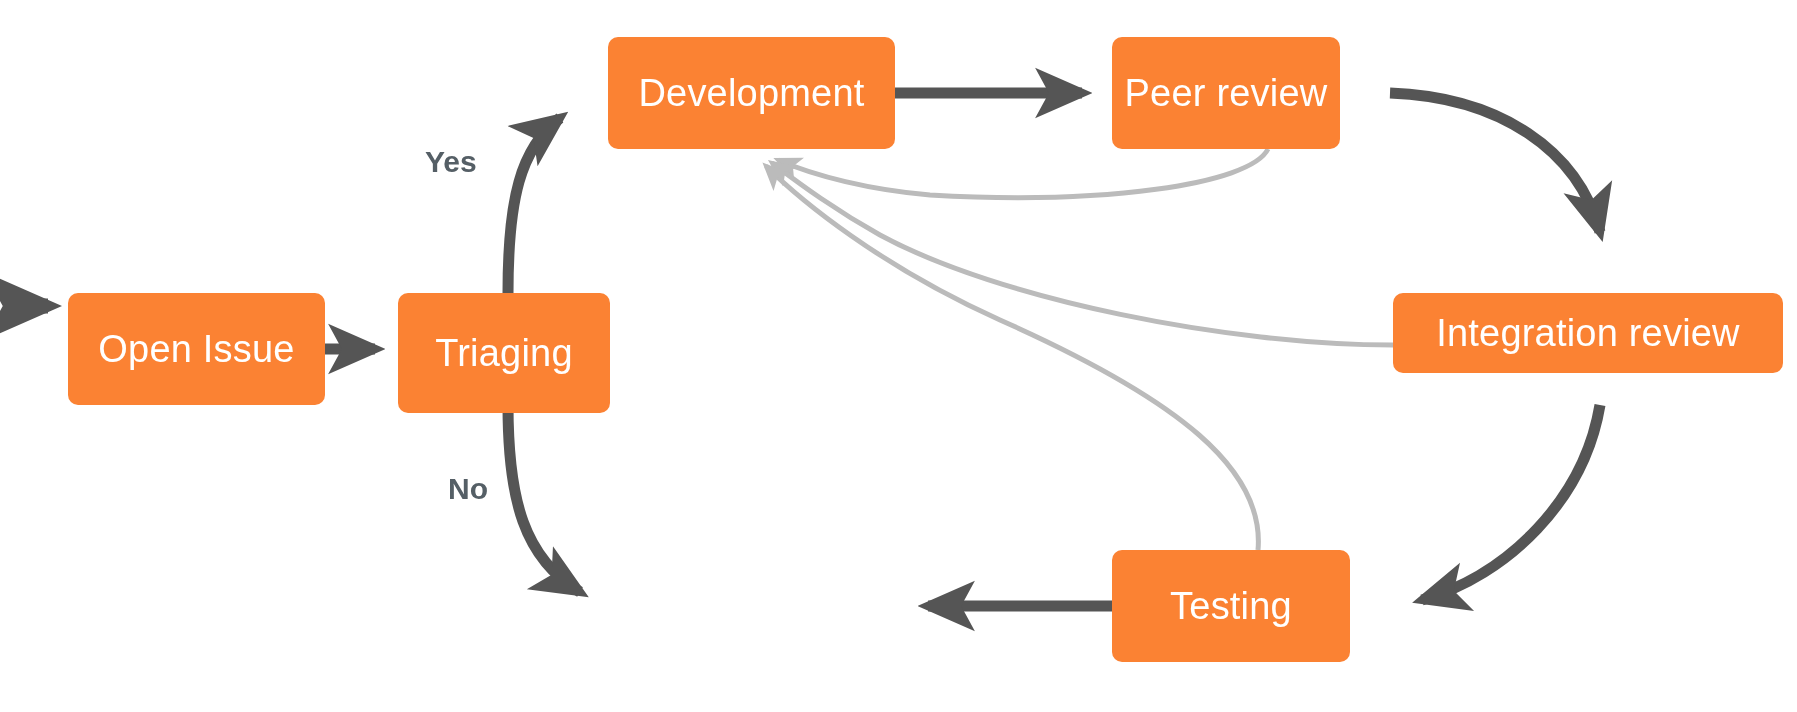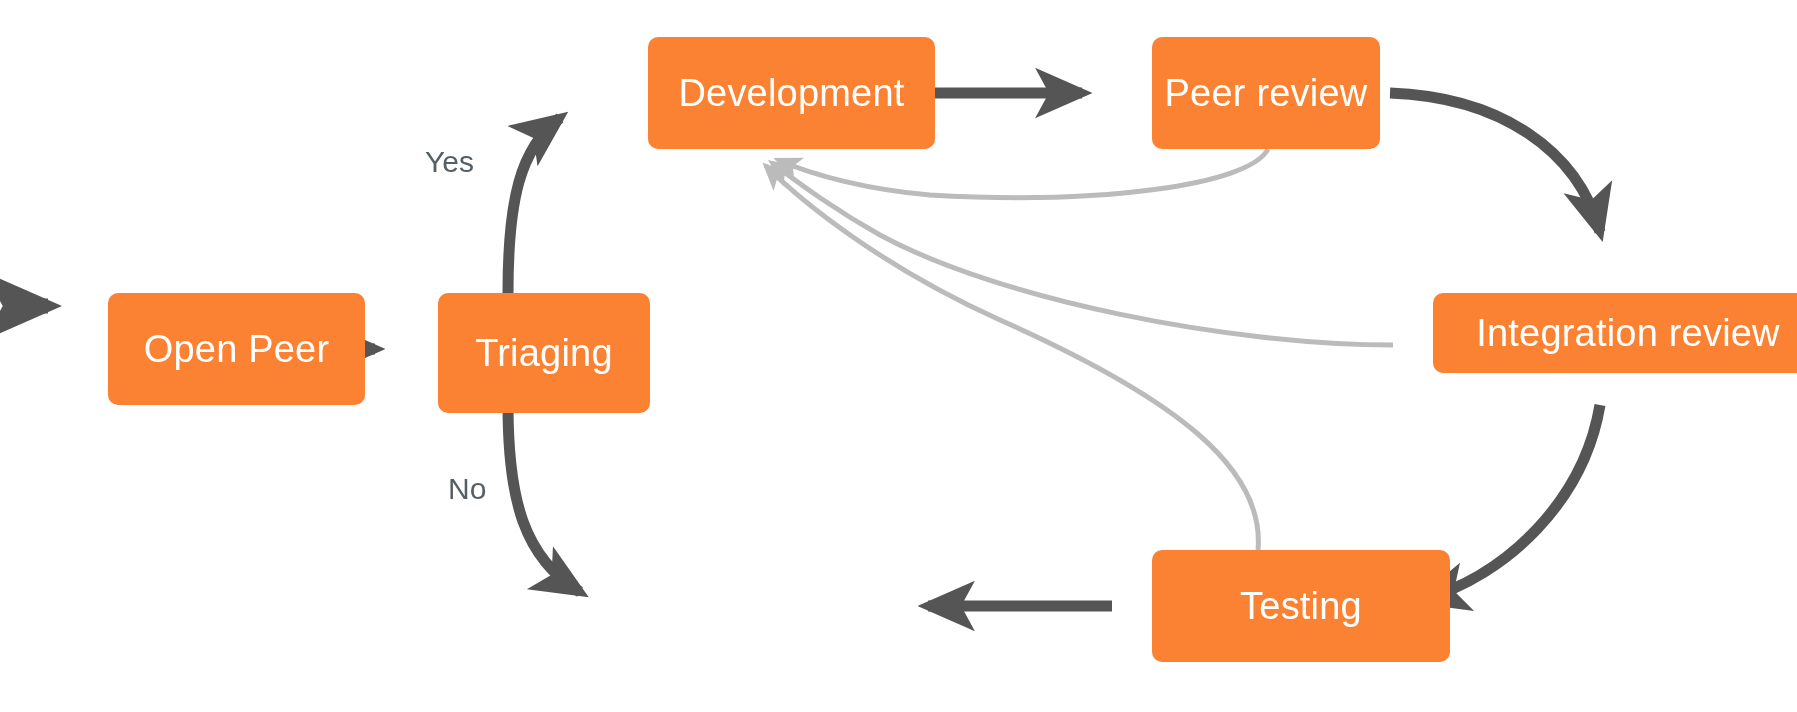--- a/index.html
+++ b/index.html
@@ -34,27 +34,26 @@
     align-items: center;
     justify-content: center;
     color: #ffffff;
     font-family: "Liberation Sans", sans-serif;
     font-size: 38px;
     font-weight: 400;
     line-height: 1;
     letter-spacing: 0.2px;
     white-space: nowrap;
     user-select: none;
-    margin-left: 40px;
   }
   .edge-label {
     position: absolute;
     font-family: "Liberation Sans", sans-serif;
     font-size: 30px;
-    font-weight: normal;
+    font-weight: bold;
     color: #555f66;
     white-space: nowrap;
     user-select: none;
   }
 </style>
 </head>
 <body>
 
 <div id="diagram-root">
 
@@ -85,40 +84,40 @@
     <path d="M 1112 606 L 928 606" fill="none" stroke="#555555" stroke-width="11" marker-end="url(#arrow-dark)"></path>
 
     <path d="M 1268 149 C 1250 185 1100 205 930 195 C 870 190 815 176 778 160" fill="none" stroke="#bbbbbb" stroke-width="5" marker-end="url(#arrow-light)"></path>
 
     <path d="M 1393 345 C 1230 345 1000 300 880 235 C 830 207 795 180 772 163" fill="none" stroke="#bbbbbb" stroke-width="5" marker-end="url(#arrow-light)"></path>
 
     <path d="M 1258 550 C 1265 470 1180 400 1000 320 C 880 266 800 200 766 166" fill="none" stroke="#bbbbbb" stroke-width="5" marker-end="url(#arrow-light)"></path>
   </svg>
 
   <div class="node-box" style="left:68px; top:293px; width:257px; height:112px;">
-    <span>Open Peer</span>
+    <span>Open Issue</span>
   </div>
 
   <div class="node-box" style="left:398px; top:293px; width:212px; height:120px;">
     <span>Triaging</span>
   </div>
 
   <div class="node-box" style="left:608px; top:37px; width:287px; height:112px;">
     <span>Development</span>
   </div>
 
   <div class="node-box" style="left:1112px; top:37px; width:228px; height:112px;">
     <span>Peer review</span>
   </div>
 
   <div class="node-box" style="left:1393px; top:293px; width:390px; height:80px;">
     <span>Integration review</span>
   </div>
 
-  <div class="node-box" style="left:1112px; top:550px; width:298px; height:112px;">
+  <div class="node-box" style="left:1112px; top:550px; width:238px; height:112px;">
     <span>Testing</span>
   </div>
 
 
   <div class="edge-label" style="left:425px; top:145px;">Yes</div>
 
   <div class="edge-label" style="left:448px; top:472px;">No</div>
 
 </div>
 

